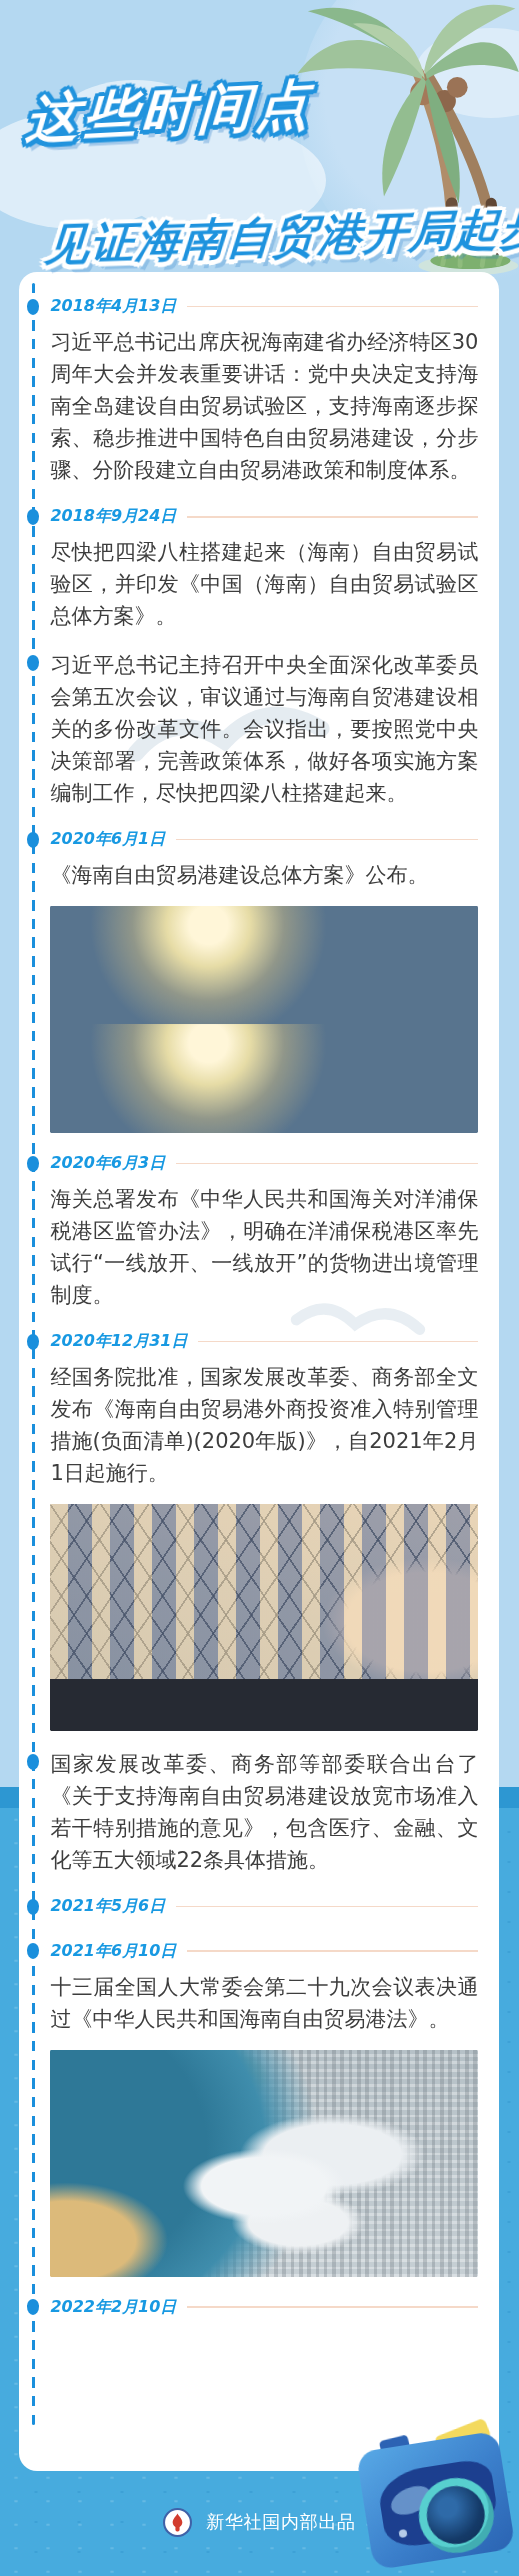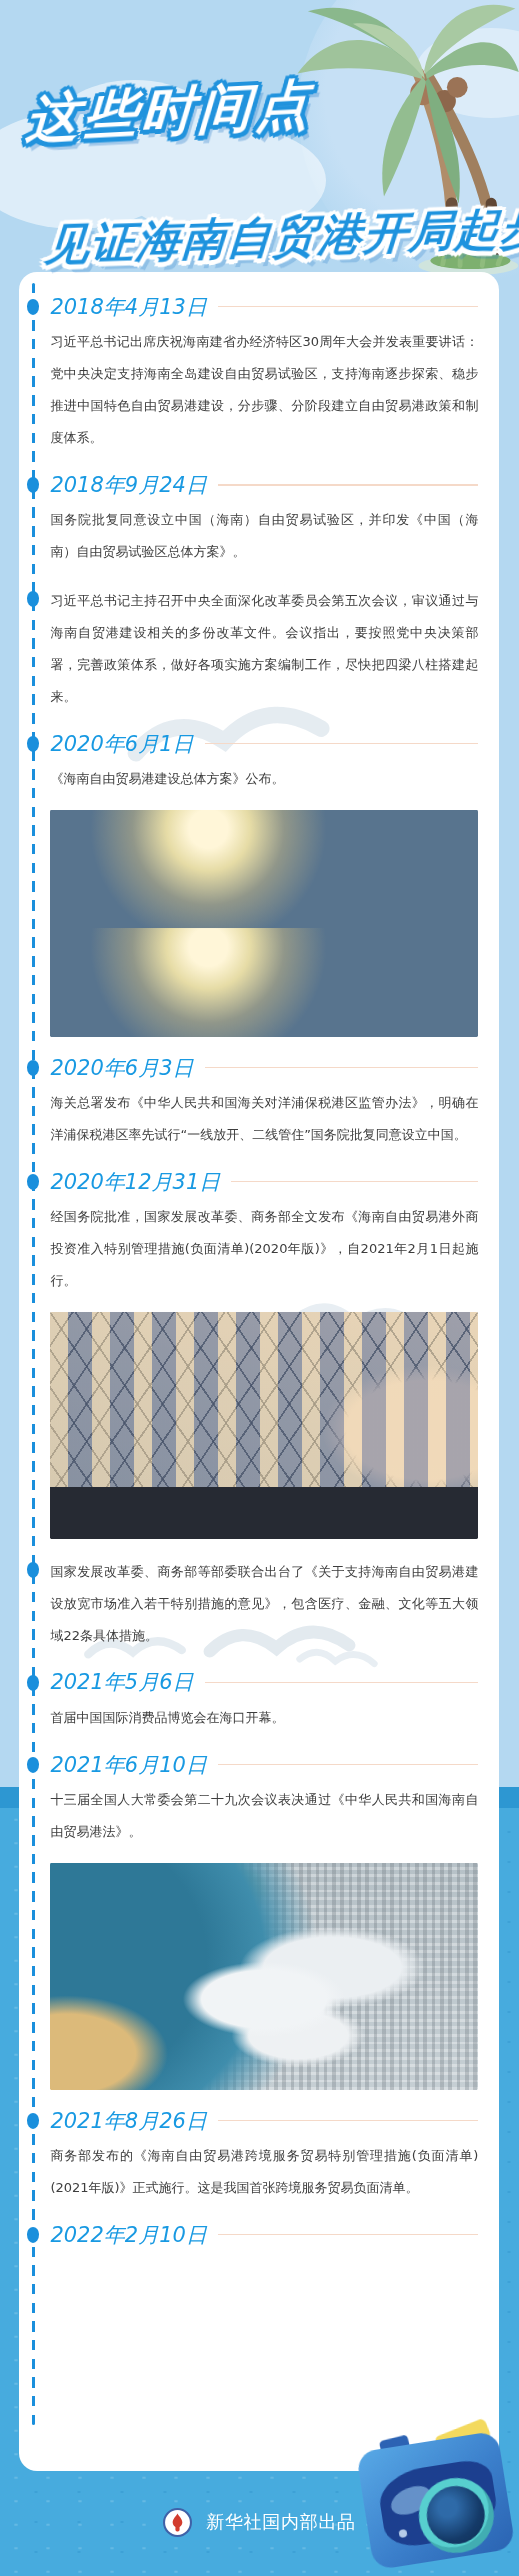--- a/index.html
+++ b/index.html
@@ -45,23 +45,23 @@
   .card{position:absolute;left:19.4px;top:272px;width:480px;height:2199px;background:#ffffff;
     border-radius:18px;z-index:2;overflow:hidden;}
   .timeline-line{position:absolute;left:12.5px;top:11px;bottom:46px;width:3.5px;border-radius:2.1px;
     background:repeating-linear-gradient(180deg,#1a8fdc 0 10.4px,transparent 10.4px 18.7px);}
   .gull{position:absolute;opacity:.9;}
   .entries{position:relative;padding-top:4.2px;}
   .entry{position:relative;margin-top:16.6px;padding:0 21px 0 31px;}
   .dot{position:absolute;left:7.6px;top:6.2px;width:12.5px;height:16px;background:#1a8fdc;
     border-radius:50% 50% 50% 50%/46% 46% 54% 54%;}
   .date-row{display:flex;align-items:center;gap:11px;height:28px;}
-  .date{font-size:21px;font-weight:normal;font-style:italic;color:#1899e2;white-space:nowrap;}
+  .date{font-size:16px;font-weight:bold;font-style:italic;color:#1899e2;white-space:nowrap;}
   .date-row::after{content:"";flex:1;height:1.4px;background:#f5d9c8;}
-  .body-text{margin-top:5.5px;font-size:13px;line-height:32px;color:#3d3d3d;text-align:justify;}
+  .body-text{margin-top:5.5px;font-size:21px;line-height:32px;color:#3d3d3d;text-align:justify;}
   .photo{width:100%;height:227px;margin:15px 0 4.2px;border-radius:1.4px;background-repeat:no-repeat;}
   
   .photo-port{
     background:
       radial-gradient(circle at 37% 16%, #fff6d8 0 19.4px, rgba(255,238,170,.85) 42px, rgba(250,215,130,.35) 76px, transparent 118px),
       linear-gradient(0deg,#58748e 0,#58748e 100%),
       repeating-linear-gradient(90deg,#a04a3c 0 4.8px,#2f5d7e 4.8px 9px,#b5823f 9px 13px,#3c6a8a 13px 18px,#8a3a44 18px 21.5px,#46728e 21.5px 26px),
       linear-gradient(180deg,#4a6a86 0,#2f4d68 100%),
       linear-gradient(180deg,#efd6a4 0%,#f2cd85 30%,#eec478 55%,#e5b264 72%,#d8a45c 88%,#caa06a 100%);
     background-size:100% 52%,100% 3%,100% 42%,100% 48%,100% 52%;
@@ -179,21 +179,21 @@
       <span class="date">2018年4月13日</span>
     </div>
     <div class="body-text">习近平总书记出席庆祝海南建省办经济特区30周年大会并发表重要讲话：党中央决定支持海南全岛建设自由贸易试验区，支持海南逐步探索、稳步推进中国特色自由贸易港建设，分步骤、分阶段建立自由贸易港政策和制度体系。</div>
   </div>
 
   <div class="entry">
     <span class="dot"></span>
     <div class="date-row">
       <span class="date">2018年9月24日</span>
     </div>
-    <div class="body-text">国务院批复同意设立中国（海南）自由贸易试验区，并印发《中国（海南）自由贸易试验区总体方案》。</div>
+    <div class="body-text">尽快把四梁八柱搭建起来（海南）自由贸易试验区，并印发《中国（海南）自由贸易试验区总体方案》。</div>
   </div>
 
   <div class="entry">
     <span class="dot"></span>
     <div class="body-text">习近平总书记主持召开中央全面深化改革委员会第五次会议，审议通过与海南自贸港建设相关的多份改革文件。会议指出，要按照党中央决策部署，完善政策体系，做好各项实施方案编制工作，尽快把四梁八柱搭建起来。</div>
   </div>
 
   <div class="entry">
     <span class="dot"></span>
     <div class="date-row">
@@ -201,21 +201,21 @@
     </div>
     <div class="body-text">《海南自由贸易港建设总体方案》公布。</div>
   <div class="photo photo-port"></div>
       </div>
 
   <div class="entry">
     <span class="dot"></span>
     <div class="date-row">
       <span class="date">2020年6月3日</span>
     </div>
-    <div class="body-text">海关总署发布《中华人民共和国海关对洋浦保税港区监管办法》，明确在洋浦保税港区率先试行“一线放开、二线管住”国务院批复同意设立中国。</div>
+    <div class="body-text">海关总署发布《中华人民共和国海关对洋浦保税港区监管办法》，明确在洋浦保税港区率先试行“一线放开、一线放开”的货物进出境管理制度。</div>
   </div>
 
   <div class="entry">
     <span class="dot"></span>
     <div class="date-row">
       <span class="date">2020年12月31日</span>
     </div>
     <div class="body-text">经国务院批准，国家发展改革委、商务部全文发布《海南自由贸易港外商投资准入特别管理措施(负面清单)(2020年版)》，自2021年2月1日起施行。</div>
   <div class="photo photo-mall"></div>
       </div>
@@ -223,39 +223,31 @@
   <div class="entry">
     <span class="dot"></span>
     <div class="body-text">国家发展改革委、商务部等部委联合出台了《关于支持海南自由贸易港建设放宽市场准入若干特别措施的意见》，包含医疗、金融、文化等五大领域22条具体措施。</div>
   </div>
 
   <div class="entry">
     <span class="dot"></span>
     <div class="date-row">
       <span class="date">2021年5月6日</span>
     </div>
-    <div class="body-text">首届中国国际消费品博览会在海口开幕。</div>
   </div>
 
   <div class="entry">
     <span class="dot"></span>
     <div class="date-row">
       <span class="date">2021年6月10日</span>
     </div>
     <div class="body-text">十三届全国人大常委会第二十九次会议表决通过《中华人民共和国海南自由贸易港法》。</div>
   <div class="photo photo-city"></div>
       </div>
 
-  <div class="entry">
-    <span class="dot"></span>
-    <div class="date-row">
-      <span class="date">2021年8月26日</span>
-    </div>
-    <div class="body-text">商务部发布的《海南自由贸易港跨境服务贸易特别管理措施(负面清单)(2021年版)》正式施行。这是我国首张跨境服务贸易负面清单。</div>
-  </div>
 
   <div class="entry">
     <span class="dot"></span>
     <div class="date-row">
       <span class="date">2022年2月10日</span>
     </div>
 
   </div>
 </div>
 </div>

